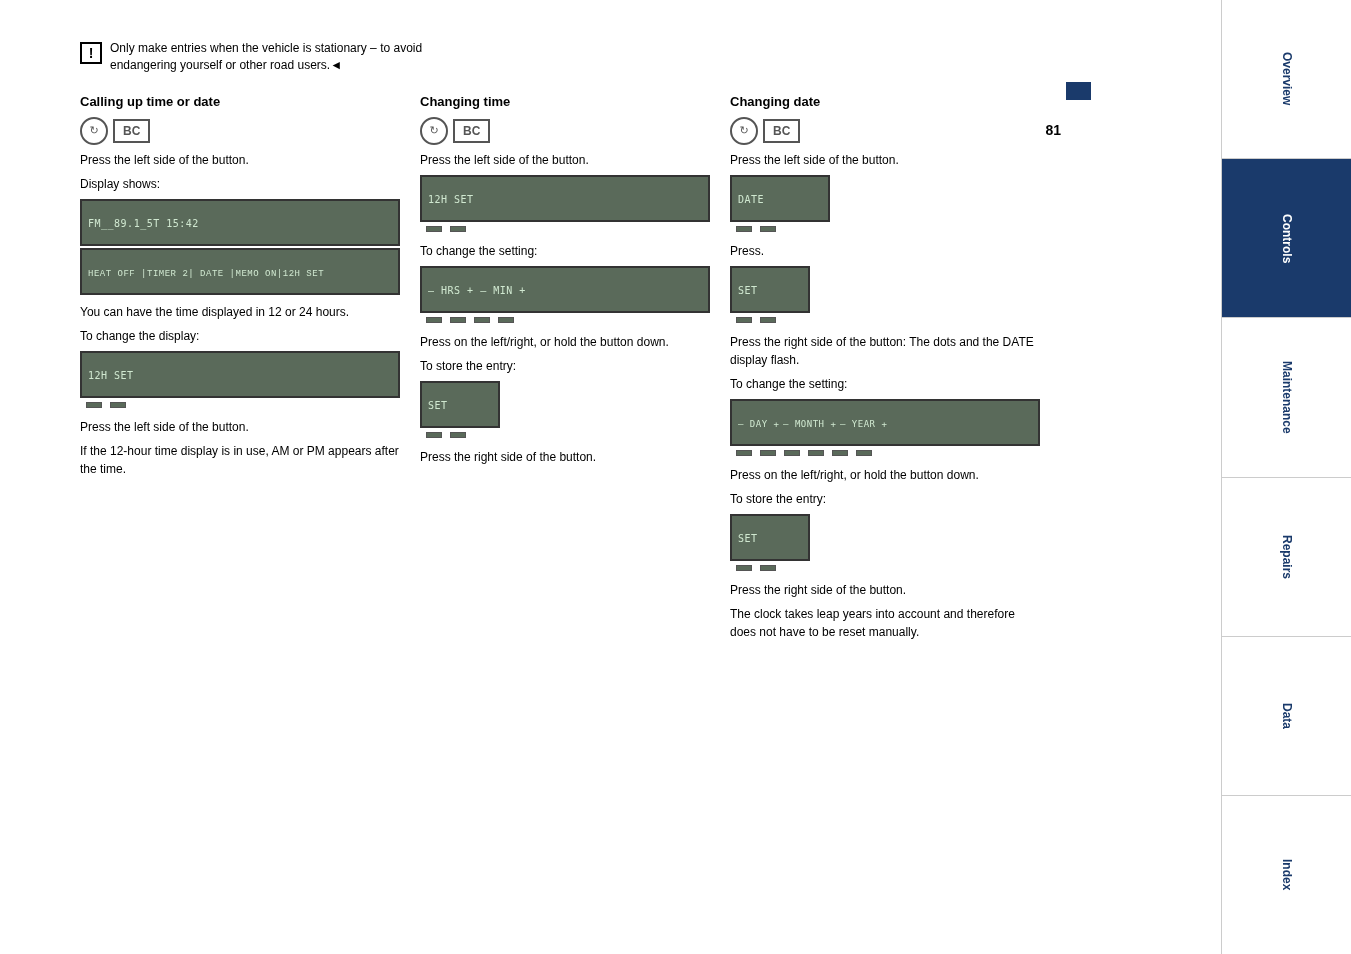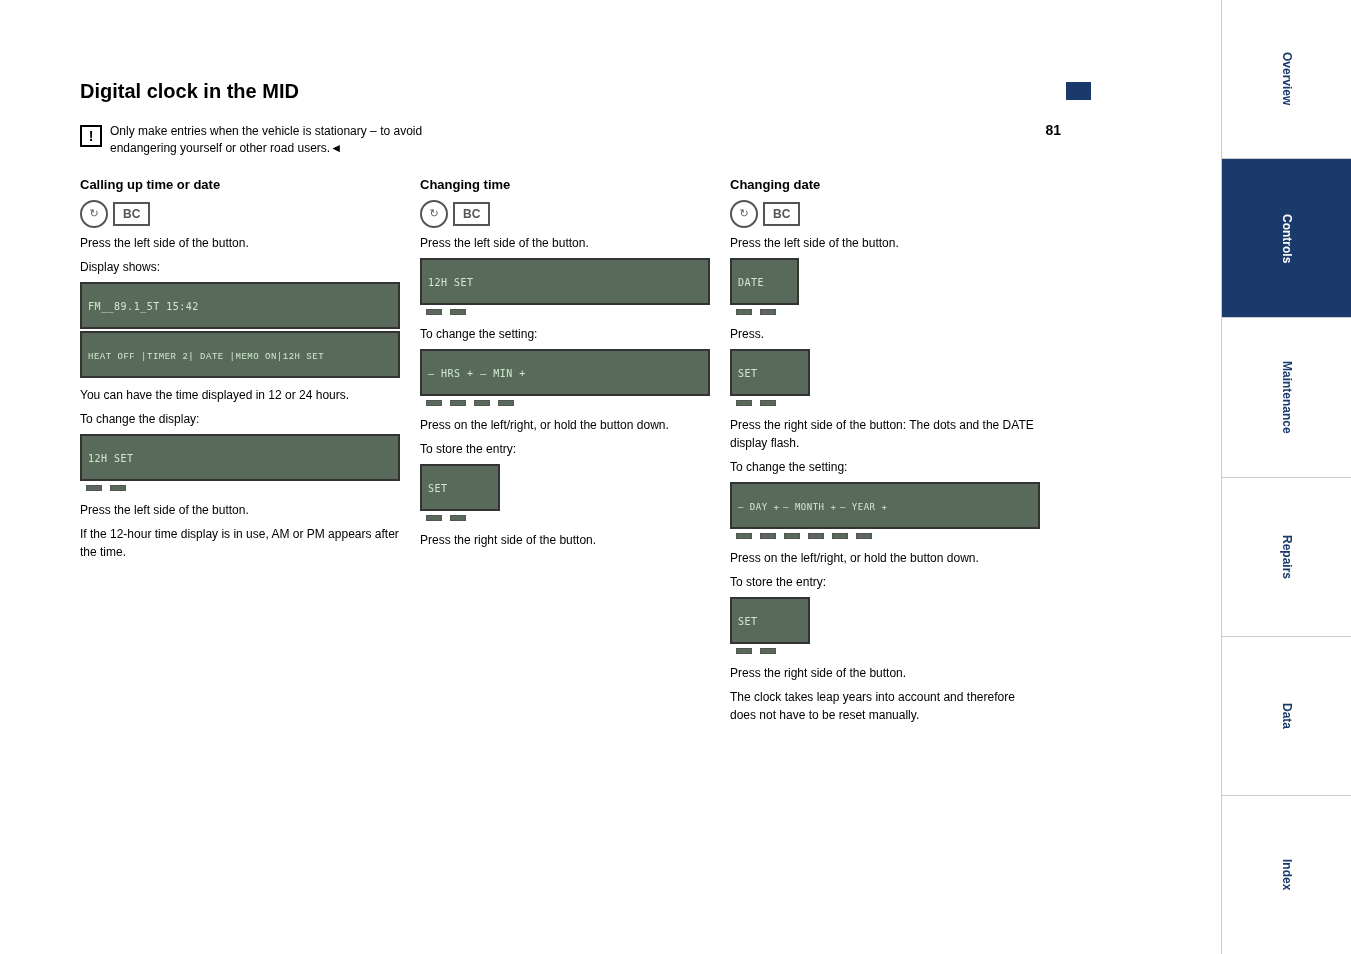--- a/index.html
+++ b/index.html
@@ -212,21 +212,20 @@
   </style>
 </head>
 <body>
 
 <div class="page-container">
   <div class="main-content">
 
     <div class="page-number">81</div>
     <div class="page-number-bar"></div>
 
-    <h1 class="main-title">Digital clock in the MID</h1>
 
     <div class="warning-box">
       <div class="warning-icon">
         <span>!</span>
       </div>
       <div class="warning-text">Only make entries when the vehicle is stationary – to avoid endangering yourself or other road users.◄</div>
     </div>
 
     <div class="columns">
 
@@ -321,21 +320,21 @@
         <h2 class="section-title">Changing date</h2>
 
         <div class="button-diagram">
           <div class="btn-circle">↻</div>
           <div class="btn-rect">BC</div>
         </div>
 
         <p class="body-text">Press the left side of the button.</p>
 
         <div class="db-wrapper">
-          <div class="display-line" style="width:69px;">
+          <div class="display-line" style="width:100px;">
             <span class="display-line-text">DATE</span>
           </div>
           <div class="bottom-dashes">
             <div class="bdash"></div>
             <div class="bdash"></div>
           </div>
         </div>
 
         <p class="body-text">Press.</p>
 

